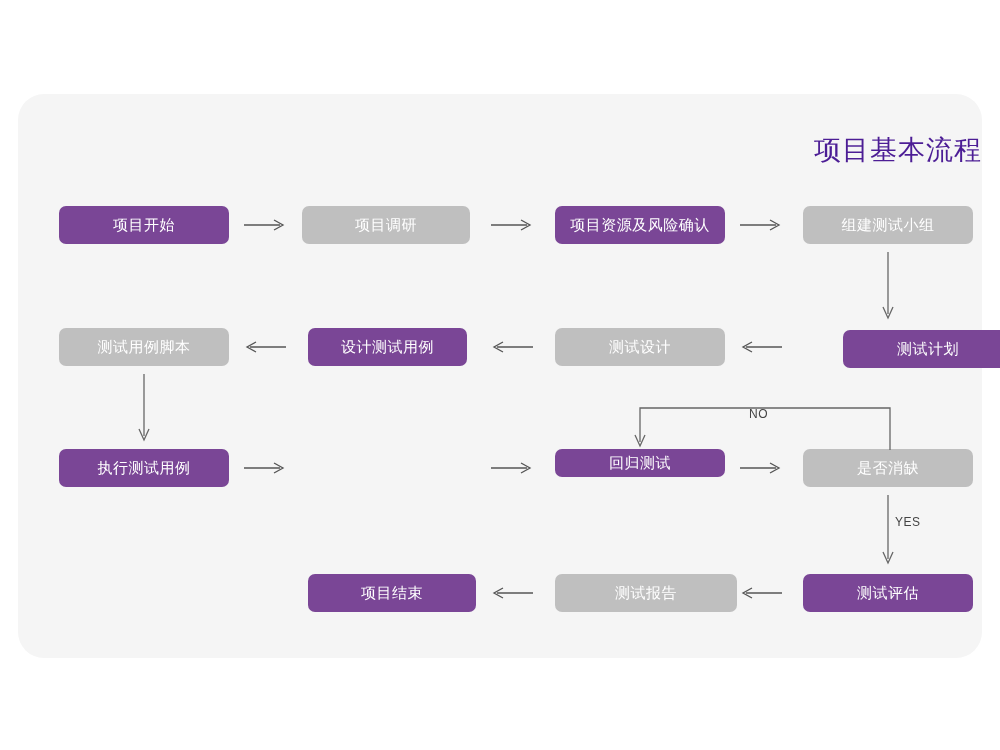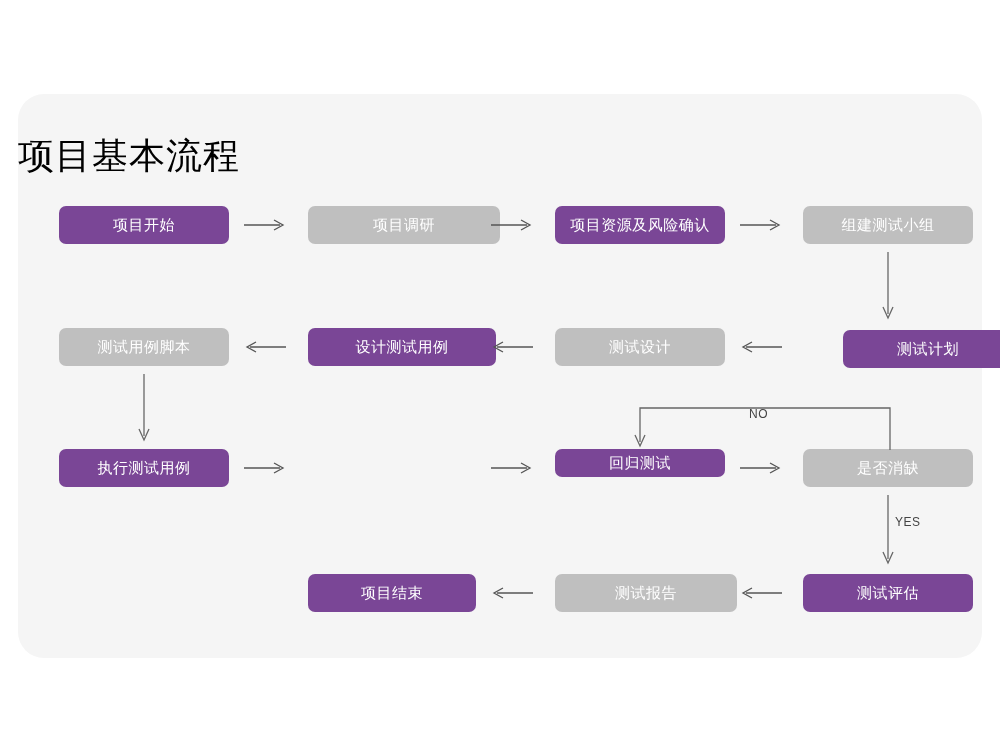--- a/index.html
+++ b/index.html
@@ -20,23 +20,23 @@
     height: 564px;
     background: #f5f5f5;
     border-radius: 26px;
   }
 
   #chart-title {
     position: absolute;
     left: 0;
     top: 38px;
     width: 964px;
-    text-align: left;
-    font-size: 36px;
-    color: #000000;
+    text-align: right;
+    font-size: 27px;
+    color: #4c1d95;
     letter-spacing: 1px;
     font-weight: normal;
   }
 
   .node {
     position: absolute;
     box-sizing: border-box;
     border-radius: 7px;
     display: flex;
     align-items: center;
@@ -72,26 +72,26 @@
   .loop-path svg { display: block; overflow: visible; }
 </style>
 </head>
 <body>
 
 <div id="flow-card">
 
   <div id="chart-title">项目基本流程</div>
 
   <div class="node purple" style="left:41px;top:112px;width:170px;height:38px;">项目开始</div>
-  <div class="node gray" style="left:290px;top:112px;width:192px;height:38px;">项目调研</div>
+  <div class="node gray" style="left:284px;top:112px;width:168px;height:38px;">项目调研</div>
   <div class="node purple" style="left:537px;top:112px;width:170px;height:38px;border-radius:7px;">项目资源及风险确认</div>
   <div class="node gray" style="left:785px;top:112px;width:170px;height:38px;">组建测试小组</div>
 
   <div class="node gray" style="left:41px;top:234px;width:170px;height:38px;">测试用例脚本</div>
-  <div class="node purple" style="left:290px;top:234px;width:188px;height:38px;">设计测试用例</div>
+  <div class="node purple" style="left:290px;top:234px;width:159px;height:38px;">设计测试用例</div>
   <div class="node gray" style="left:537px;top:234px;width:170px;height:38px;">测试设计</div>
   <div class="node purple" style="left:785px;top:236px;width:170px;height:38px;margin-left:40px;">测试计划</div>
 
   <div class="node purple" style="left:41px;top:355px;width:170px;height:38px;">执行测试用例</div>
   <div class="node purple" style="left:537px;top:355px;width:170px;height:28px;">回归测试</div>
   <div class="node gray" style="left:785px;top:355px;width:170px;height:38px;">是否消缺</div>
 
   <div class="node purple" style="left:290px;top:480px;width:168px;height:38px;">项目结束</div>
   <div class="node gray" style="left:537px;top:480px;width:182px;height:38px;">测试报告</div>
   <div class="node purple" style="left:785px;top:480px;width:170px;height:38px;">测试评估</div>

